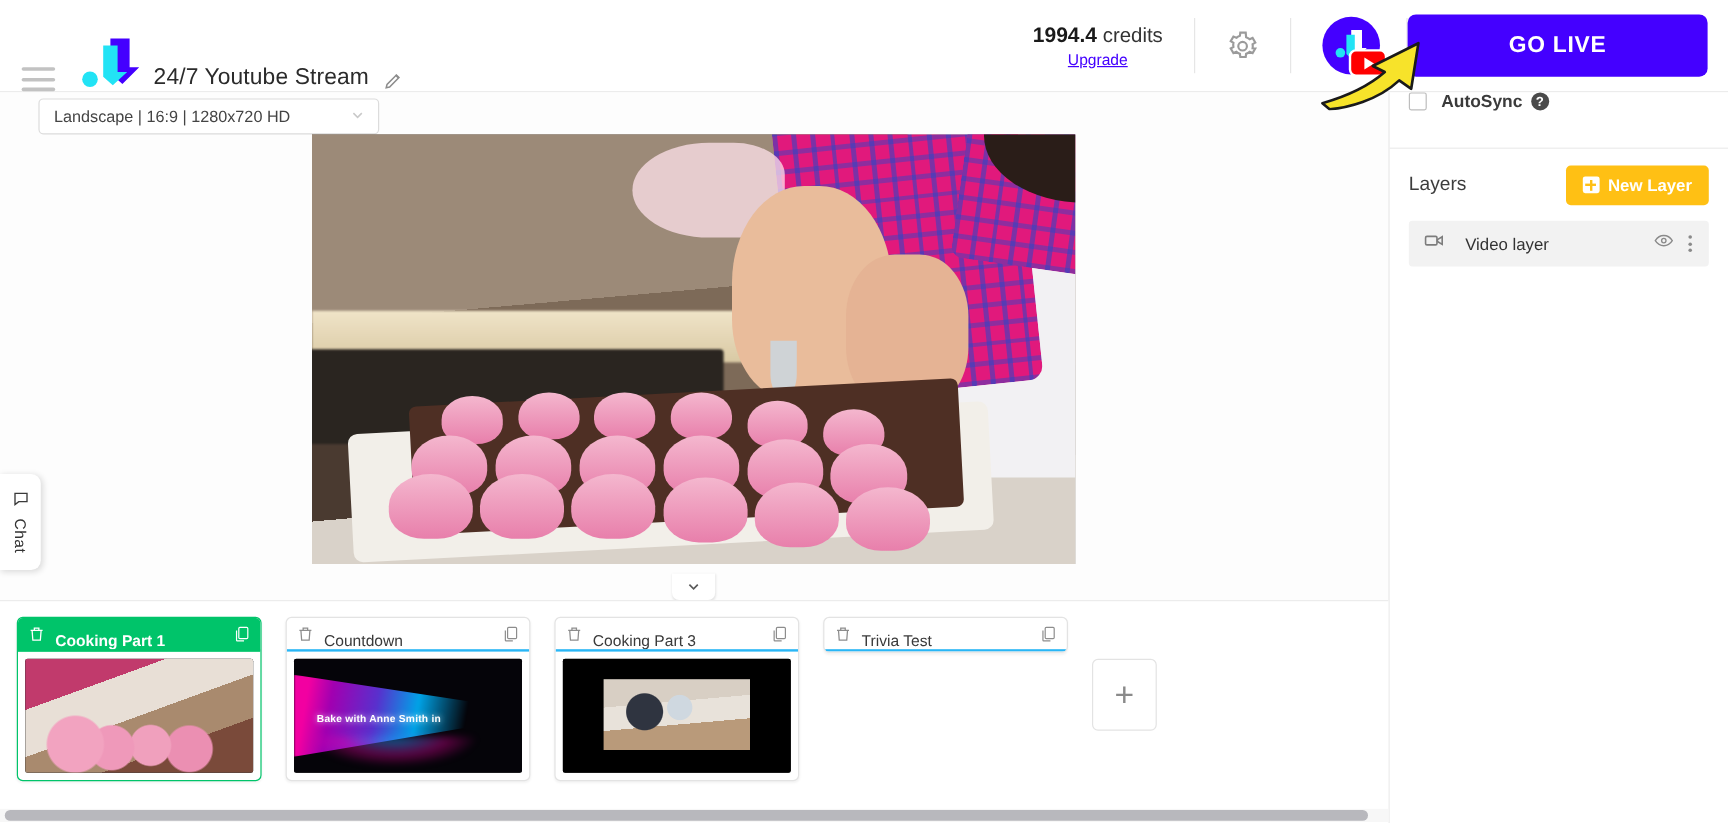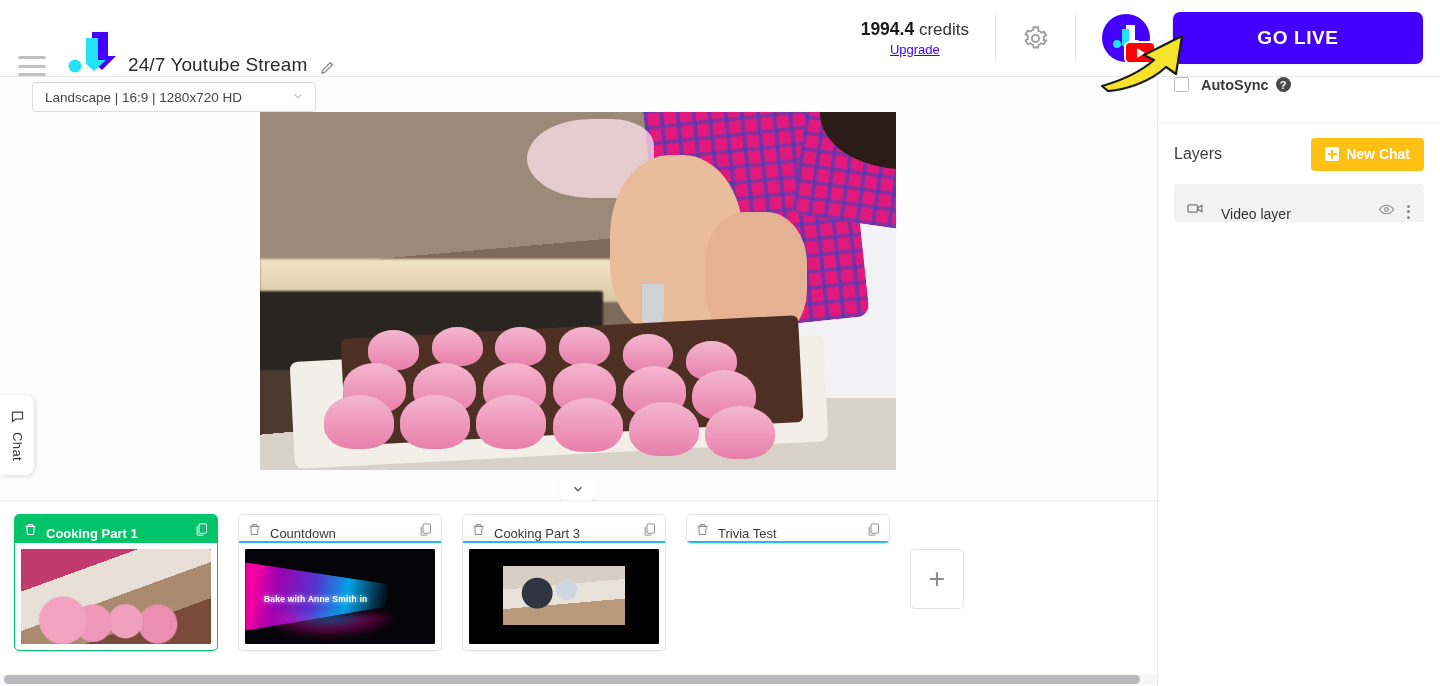--- a/index.html
+++ b/index.html
@@ -137,21 +137,21 @@
     width:14px;height:14px;background:#fff;border-radius:2px;position:relative;display:inline-block;
   }
   .plus-box::before, .plus-box::after {
     content:""; position:absolute; background:#ffc014;
   }
   .plus-box::before { left:6px; top:2.5px; width:2px; height:9px; }
   .plus-box::after  { top:6px; left:2.5px; height:2px; width:9px; }
 
   .layer-row {
     margin:0 16px; height:38px; background:#f2f2f2; border-radius:3px;
-    display:flex; align-items:flex-end; padding:0 12px; cursor:pointer;
+    display:flex; align-items:center; padding:0 12px; cursor:pointer;
   }
   .layer-name { font-size:14px; color:#333; margin-left:16px; }
   .layer-actions { margin-left:auto; display:flex; align-items:center; gap:10px; }
   .kebab { display:flex; flex-direction:column; gap:2.5px; cursor:pointer; padding:2px; }
   .kebab i { width:3px;height:3px;background:#8a8a8a;border-radius:50%; display:block; }
 
   
   .scenes {
     position:absolute; left:0; top:500px; width:1157px; height:186px;
     background:#fff; border-top:1px solid #ececec;
@@ -408,21 +408,21 @@
     <div class="autosync-row">
       <div class="checkbox"></div>
       <div class="autosync-label">AutoSync</div>
       <div class="help-icon">?</div>
     </div>
 
     <div class="layers-head">
       <div class="layers-title">Layers</div>
       <button class="new-layer-btn">
         <span class="plus-box"></span>
-        <span>New Chat</span>
+        <span>New Layer</span>
       </button>
     </div>
 
     <div class="layer-row">
       <span>
         <svg width="19" height="19" viewBox="0 0 24 24" fill="none" stroke="#7d7d7d" stroke-width="1.7">
           <rect x="2.5" y="7.5" width="12" height="9" rx="1.5"></rect>
           <path d="M15 11l5-3v8l-5-3z"></path>
         </svg>
       </span>

